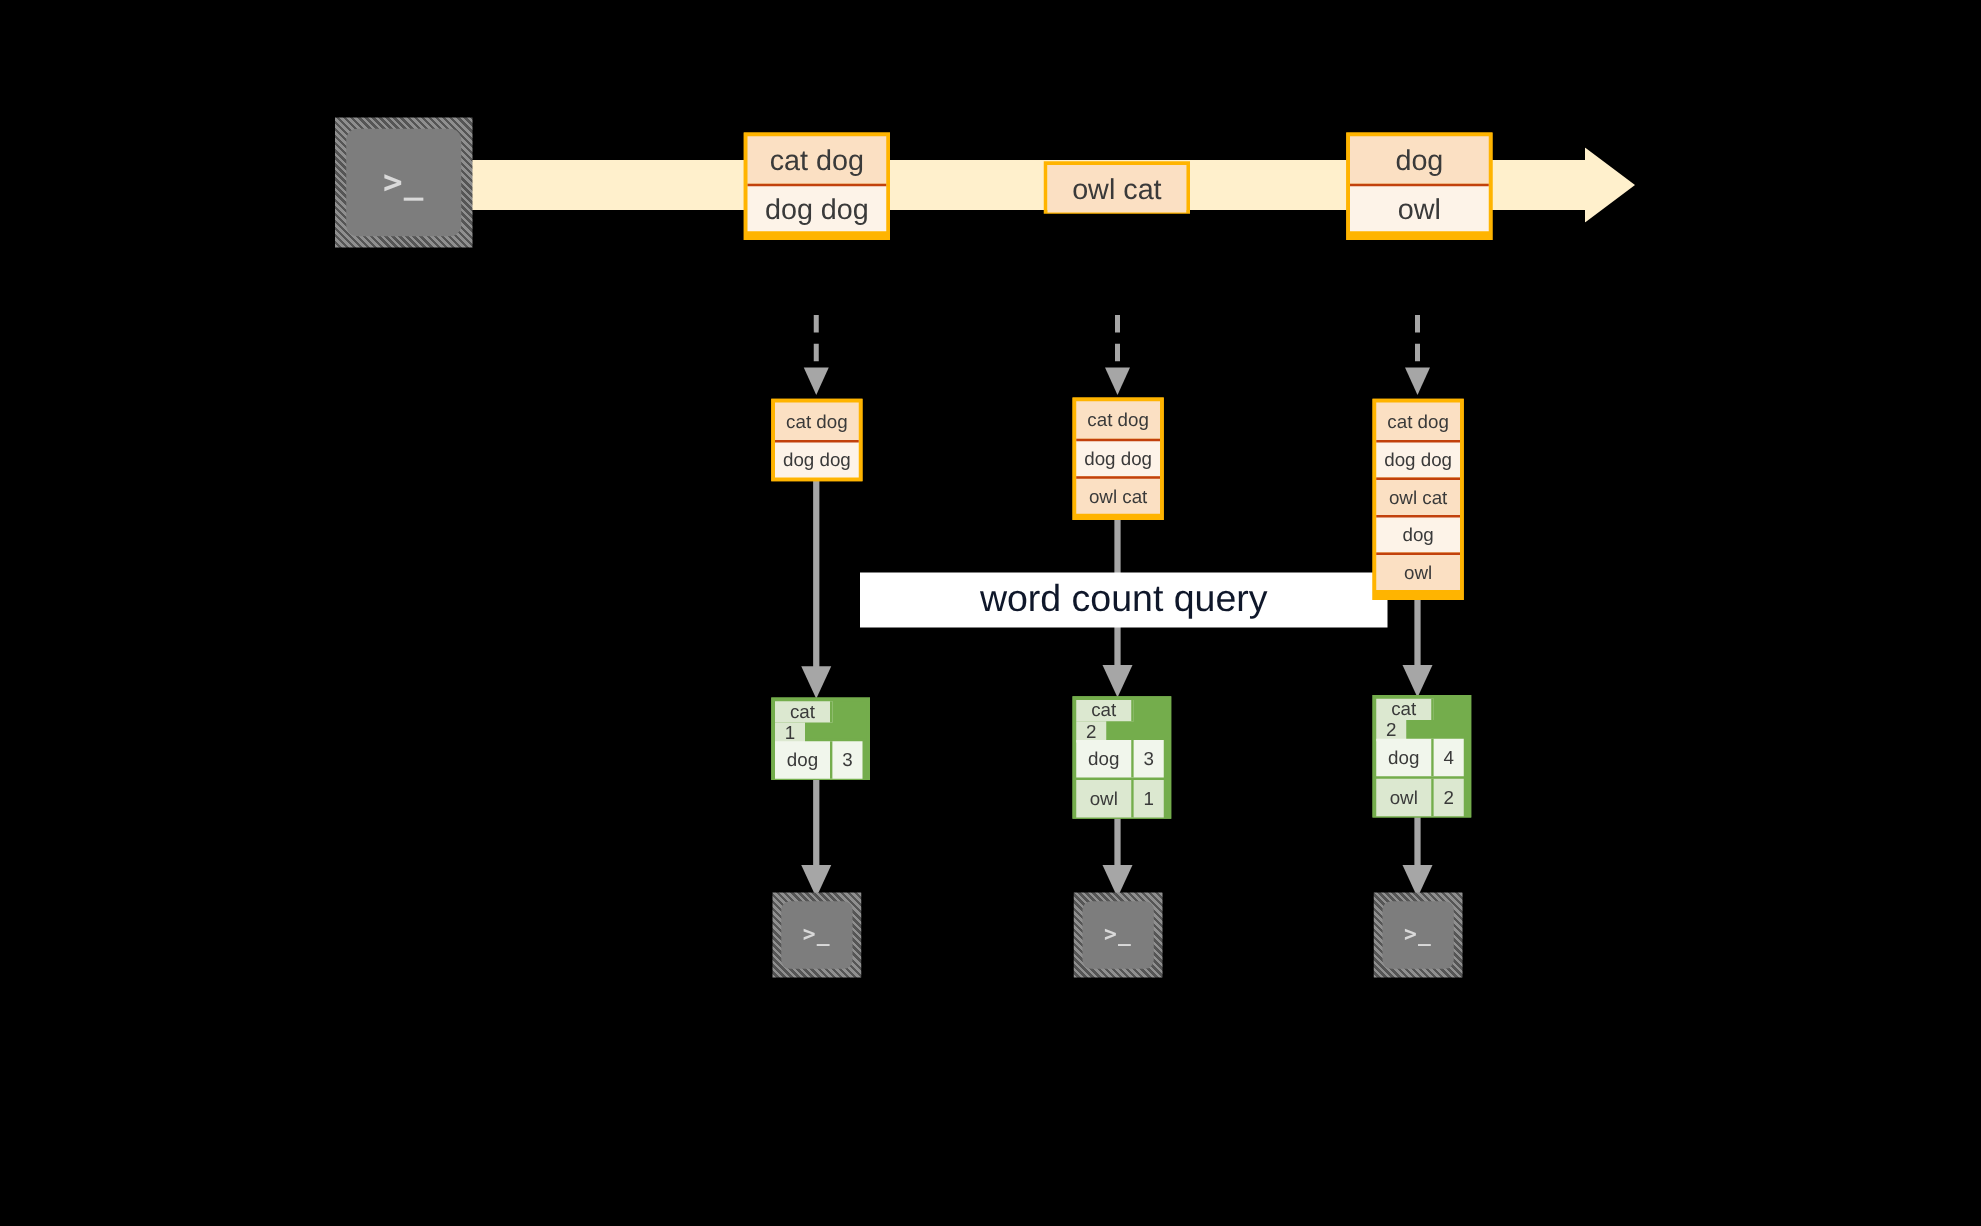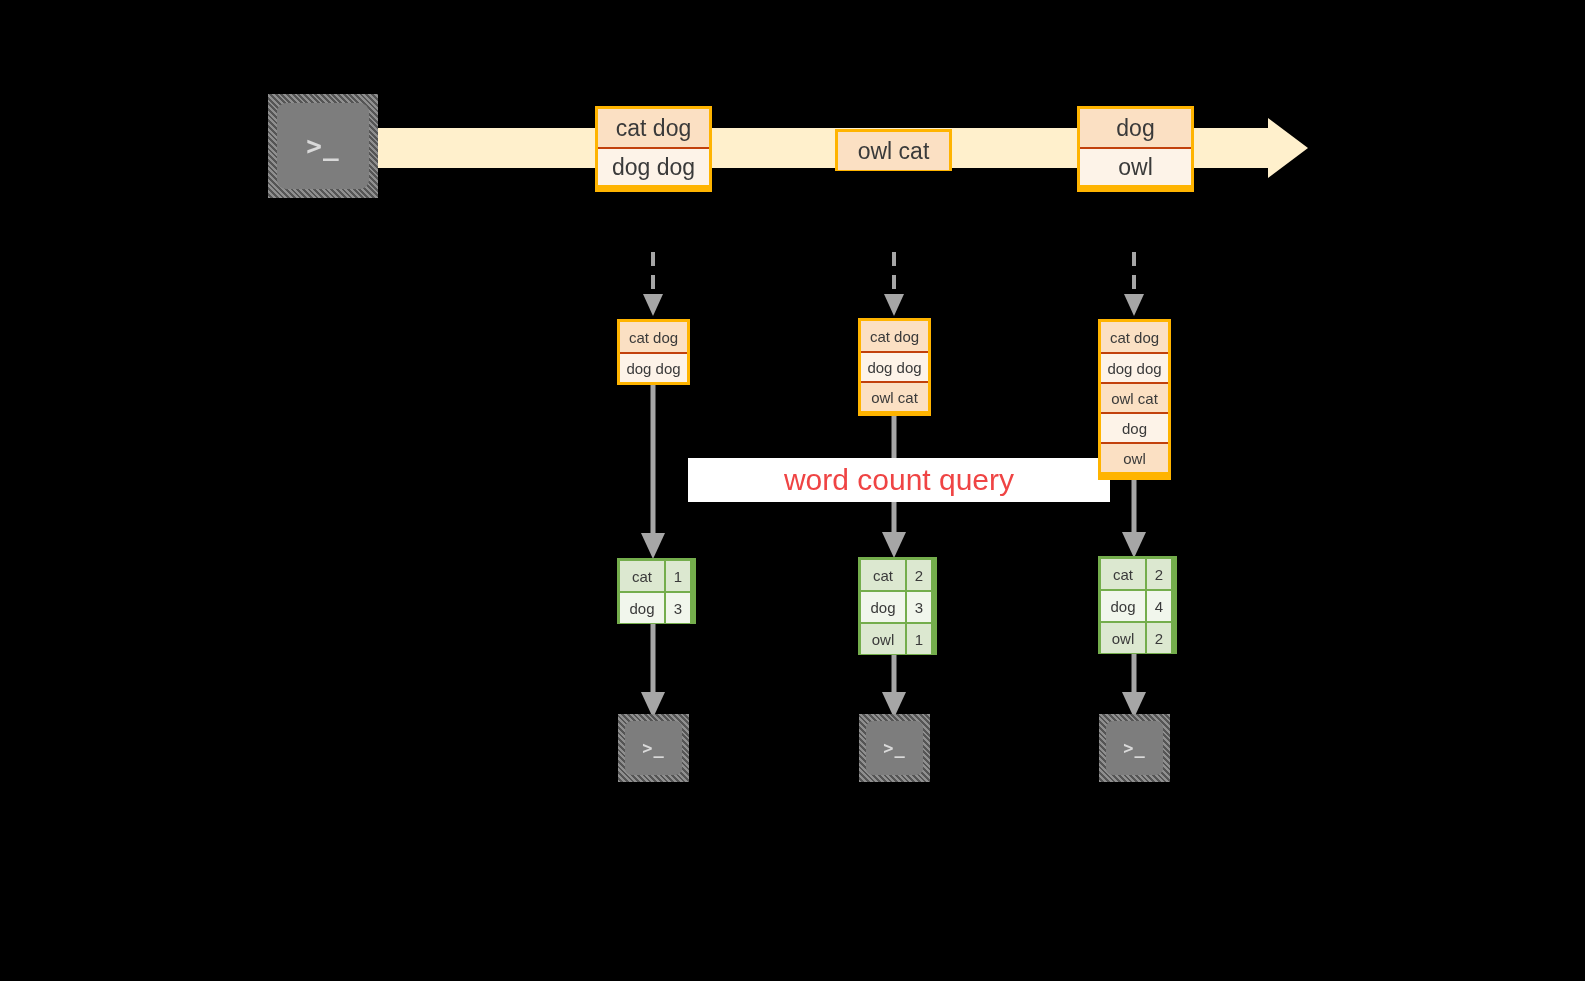--- a/index.html
+++ b/index.html
@@ -88,21 +88,21 @@
     box-sizing: border-box;
     border: 3px solid #74AD4C;
     background: #74AD4C;
     z-index: 5;
   }
   .res-table .row {
     display: flex;
     height: 30px;
     border-top: 2px solid #74AD4C;
   }
-  .res-table .row:first-child { border-top: none; }
+  .res-table .row:first-child { border-top: none; flex-direction: column; }
   .res-table .k, .res-table .v {
     box-sizing: border-box;
     display: flex;
     align-items: center;
     justify-content: center;
     font-size: 15px;
     color: #3a3a3a;
     white-space: nowrap;
   }
   .res-table .k { width: 46px; border-right: 2px solid #74AD4C; }
@@ -123,21 +123,21 @@
     width: 422px;
     height: 44px;
     background: #FFFFFF;
     display: flex;
     align-items: center;
     justify-content: center;
     z-index: 8;
   }
   .banner .label {
     font-size: 30px;
-    color: #ef4444;
+    color: #0f172a;
     white-space: nowrap;
   }
 </style>
 </head>
 <body>
 
 <div id="stage">
 
   <svg class="stream-arrow" viewBox="0 0 940 60" width="940" height="60">
     <polygon points="0,10 900,10 900,0 940,30 900,60 900,50 0,50" fill="#FFF0CC"></polygon>

